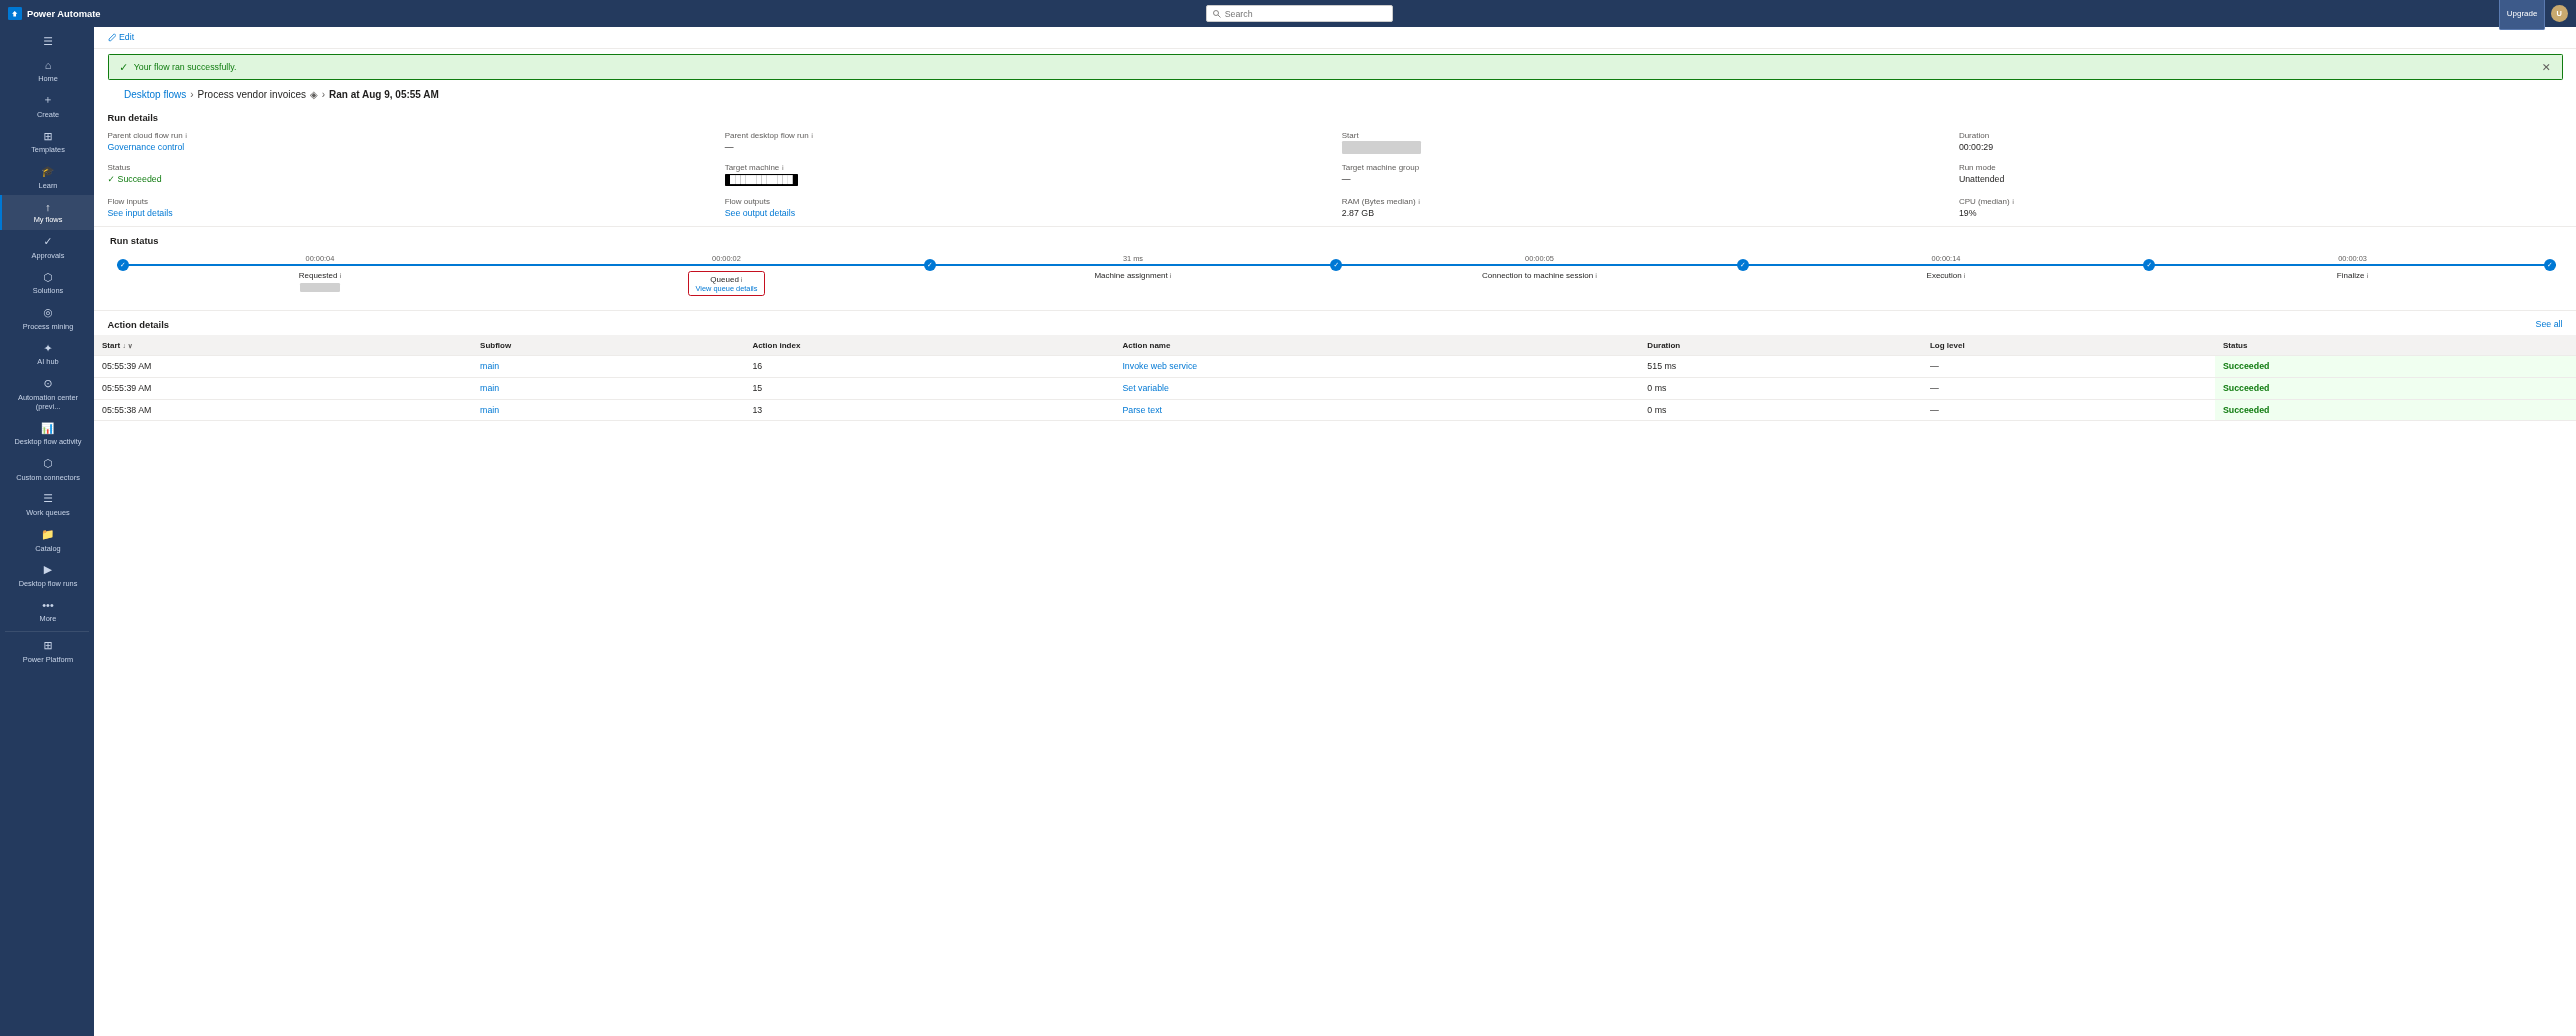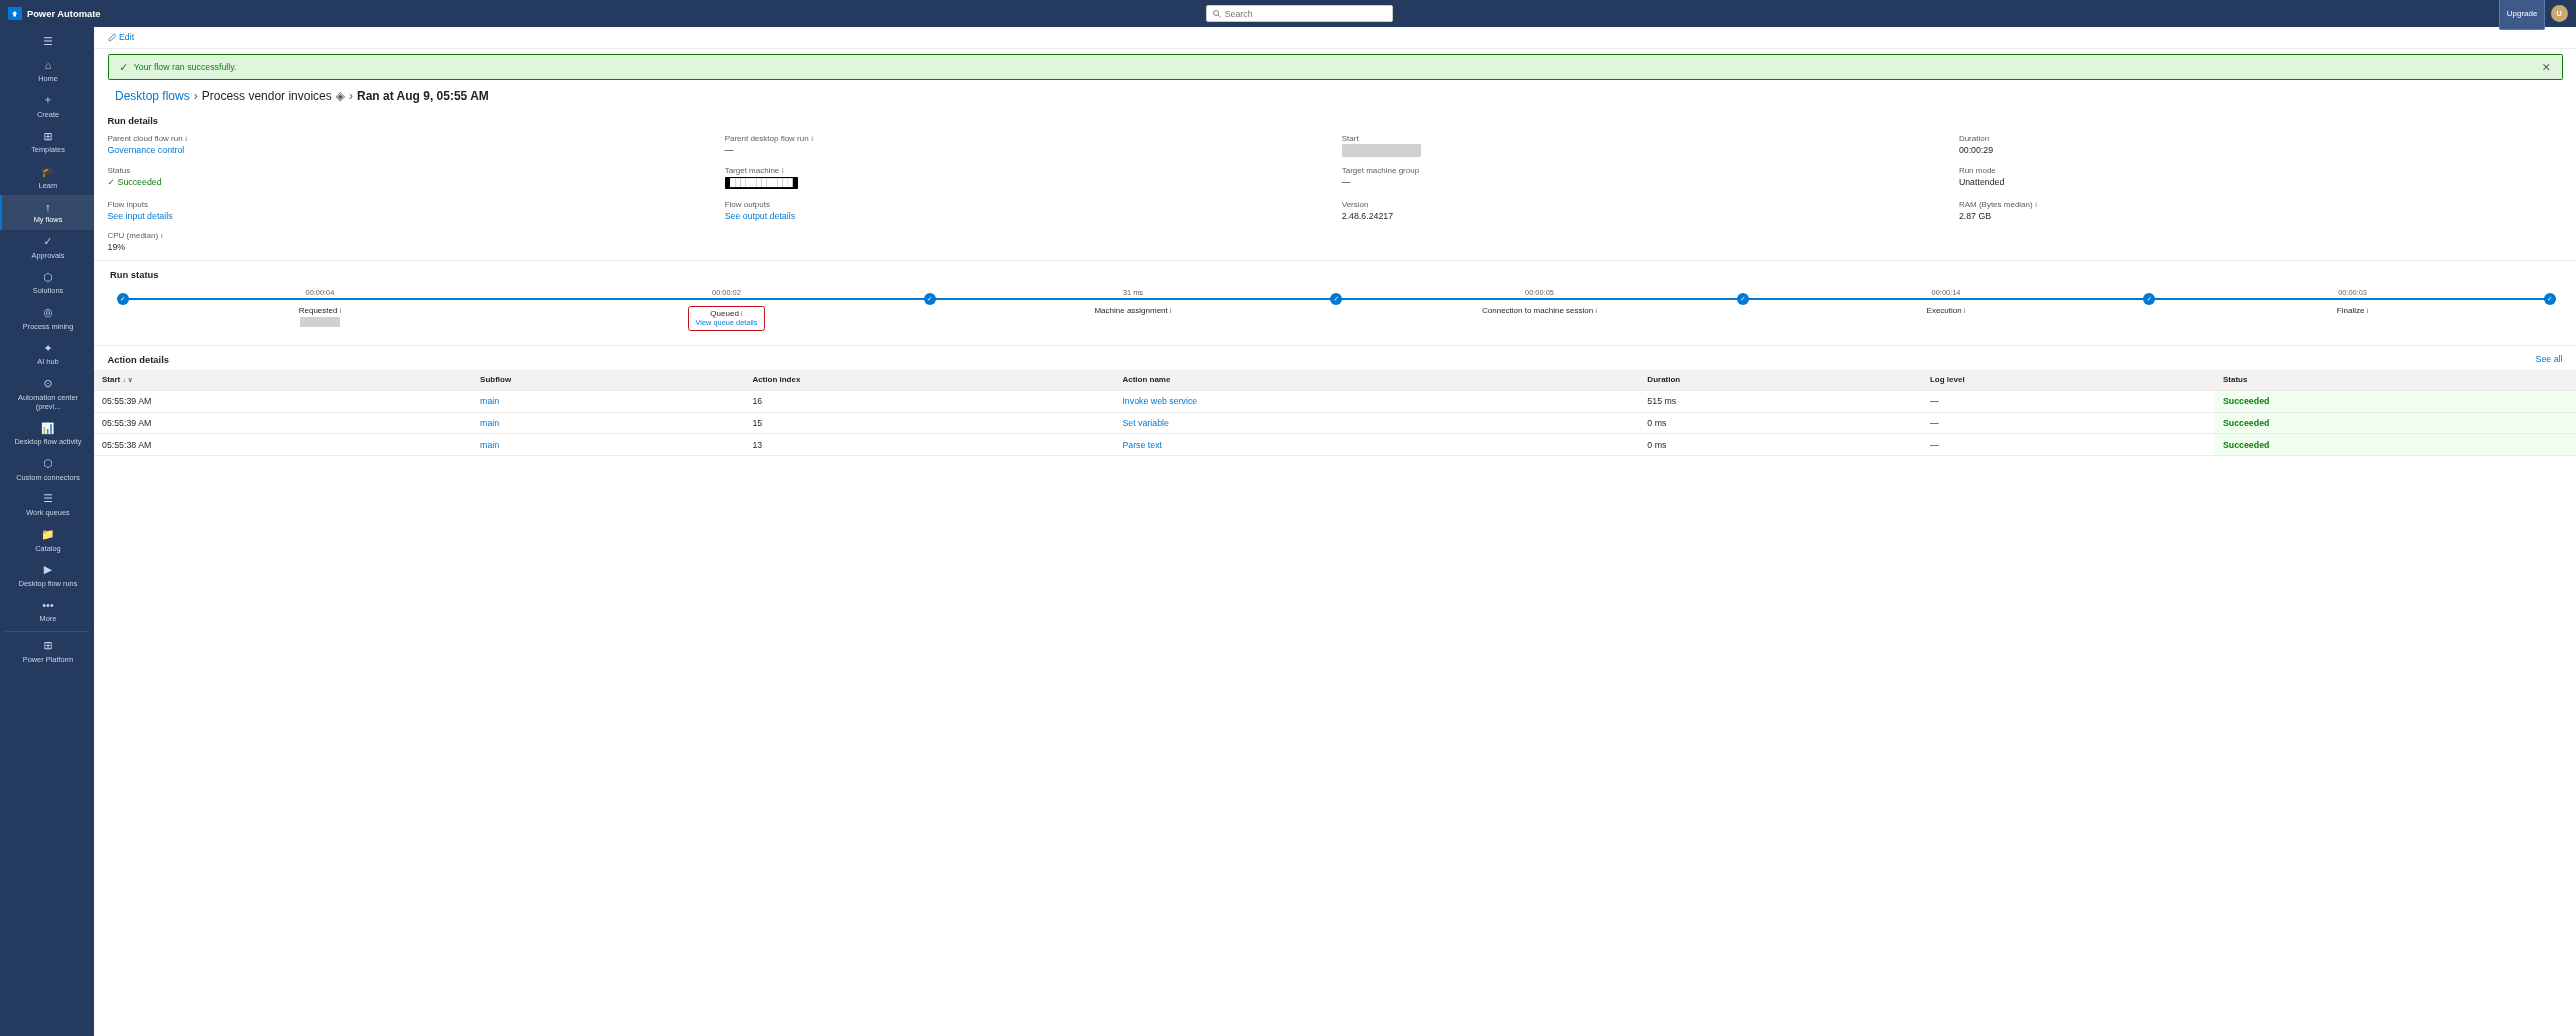--- a/index.html
+++ b/index.html
@@ -145,25 +145,25 @@
     }
     .success-banner .close-btn {
       margin-left: auto;
       cursor: pointer;
       color: #605e5c;
       font-size: 10.8px;
     }
 
     
     .breadcrumb {
-      padding: 4px 21px;
+      padding: 4px 30px;
       display: flex;
       align-items: center;
       gap: 4px;
-      font-size: 12px;
+      font-size: 10px;
       text-align: center;
     }
     .breadcrumb a { color: #0078d4; text-decoration: none; }
     .breadcrumb .sep { color: #605e5c; }
     .breadcrumb .current { font-weight: 600; }
 
     
     .section {
       padding: 8px 13.5px;
       border-bottom: 0.7px solid #edebe9;
@@ -444,24 +444,20 @@
           </div>
         </div>
 
         <div class="detail-item">
           <div class="detail-label">Flow outputs</div>
           <div class="detail-value">
             <a>See output details</a>
           </div>
         </div>
 
-        <div class="detail-item">
-          <div class="detail-label">Version</div>
-          <div class="detail-value">2.48.6.24217</div>
-        </div>
 
 
         <div class="detail-item">
           <div class="detail-label">
             <span>RAM (Bytes median)</span>
             <span class="info-icon">ℹ</span>
           </div>
           <div class="detail-value">2.87 GB</div>
         </div>
 

